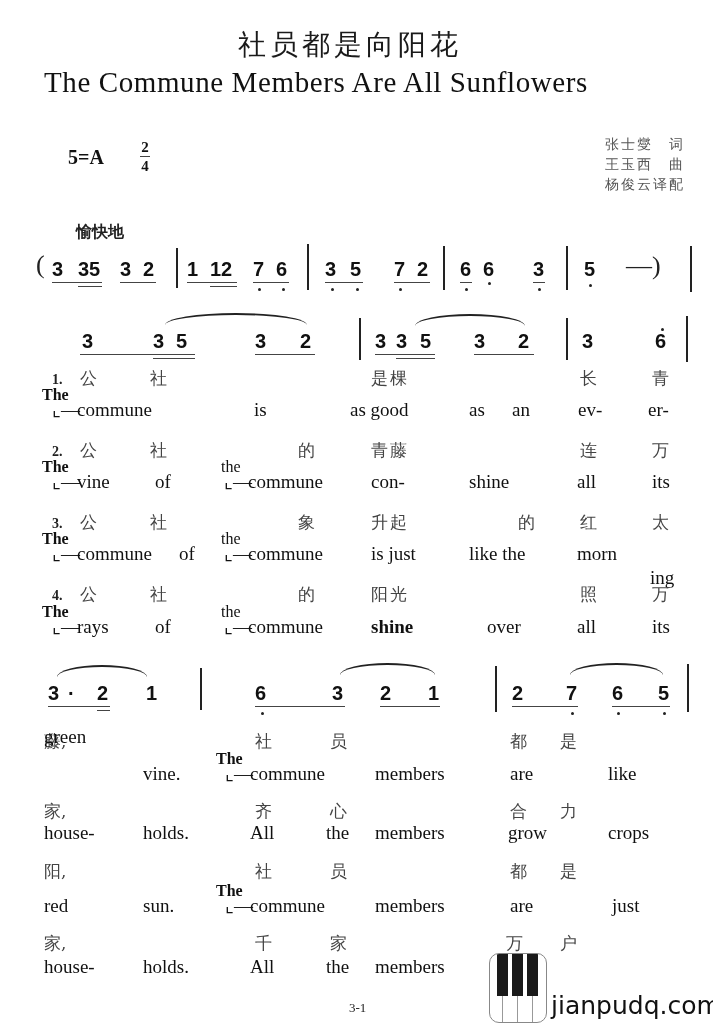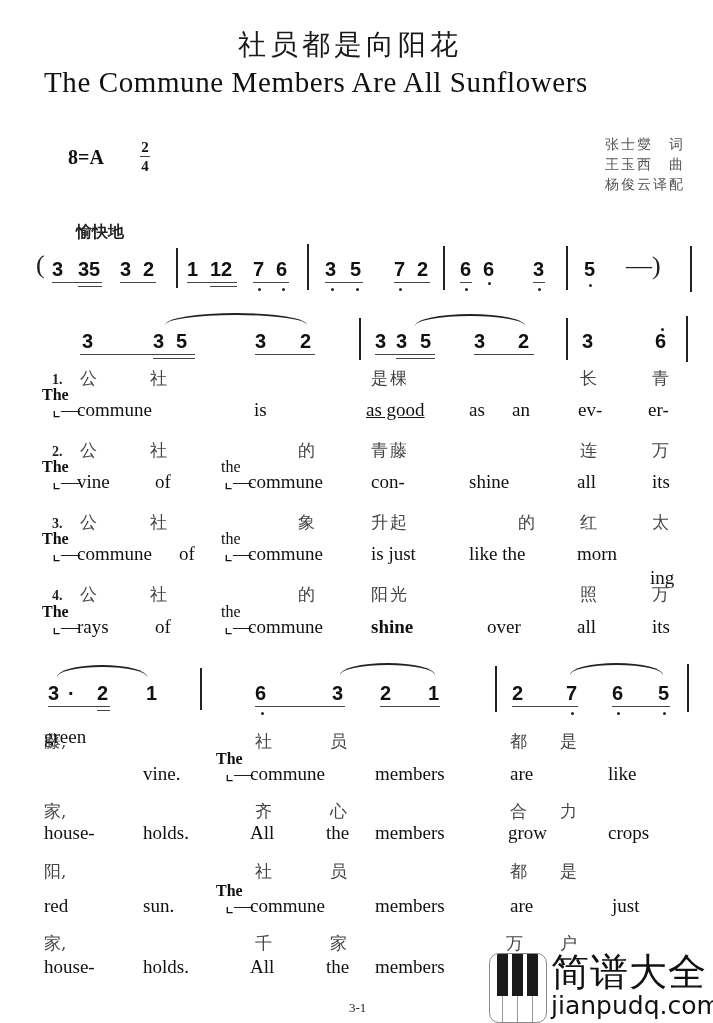--- a/index.html
+++ b/index.html
@@ -30,21 +30,21 @@
   .logo-piano .key-b { position:absolute; top:0; width:11px; height:42px; background:#1a1a1a; }
   .logo-cn { position:absolute; left:64px; top:-6px; font-family:"DejaVu Sans", sans-serif; font-size:38px; color:#111; letter-spacing:1px; }
   .logo-url { position:absolute; left:64px; top:38px; font-family:"DejaVu Sans", sans-serif; font-size:25px; color:#111; }
 </style>
 </head>
 <body>
 
 <div class="abs title-cn" style="left:238px;top:26px;">社员都是向阳花</div>
 <div class="abs title-en" style="left:44px;top:66px;">The Commune Members Are All Sunflowers</div>
 
-<div class="abs key" style="left:68px;top:146px;">8=A</div>
+<div class="abs key" style="left:68px;top:146px;">5=A</div>
 <div class="abs frac" style="left:140px;top:139px;">
   <div>2</div>
   <div class="bar"></div>
   <div>4</div>
 </div>
 
 <div class="abs credit" style="left:588px;top:134px;margin-left:17px;">
   <div>张士燮　词</div>
   <div>王玉西　曲</div>
   <div>杨俊云译配</div>
@@ -134,21 +134,21 @@
   <div class="abs verse-num" style="left:52px;top:372px;">1.</div>
   <div class="abs cn" style="left:80px;top:367px;">公</div>
   <div class="abs cn" style="left:150px;top:367px;">社</div>
   <div class="abs cn" style="left:371px;top:367px;letter-spacing:2px;">是棵</div>
   <div class="abs cn" style="left:580px;top:367px;">长</div>
   <div class="abs cn" style="left:652px;top:367px;">青</div>
   <div class="abs the-small" style="left:42px;top:386px;">The</div>
   <div class="abs hook" style="left:52px;top:398px;">⌞—</div>
   <div class="abs en" style="left:77px;top:399px;">commune</div>
   <div class="abs en" style="left:254px;top:399px;">is</div>
-  <div class="abs en" style="left:366px;top:399px;text-decoration:underline;">as good</div>
+  <div class="abs en" style="left:350px;top:399px;">as good</div>
   <div class="abs en" style="left:469px;top:399px;">as</div>
   <div class="abs en" style="left:512px;top:399px;">an</div>
   <div class="abs en" style="left:578px;top:399px;">ev-</div>
   <div class="abs en" style="left:648px;top:399px;">er-</div>
 </div>
 
 <div>
   <div class="abs verse-num" style="left:52px;top:444px;">2.</div>
   <div class="abs cn" style="left:80px;top:439px;">公</div>
   <div class="abs cn" style="left:150px;top:439px;">社</div>
@@ -310,15 +310,14 @@
 
 <div class="logo">
   <div class="logo-piano">
     <div class="key-w" style="left:12px;"></div>
     <div class="key-w" style="left:27px;"></div>
     <div class="key-w" style="left:42px;"></div>
     <div class="key-b" style="left:7px;"></div>
     <div class="key-b" style="left:22px;"></div>
     <div class="key-b" style="left:37px;"></div>
   </div>
-  <div class="logo-cn">简谱大全</div>
   <div class="logo-url">jianpudq.com</div>
 </div>
 
 </body></html>

